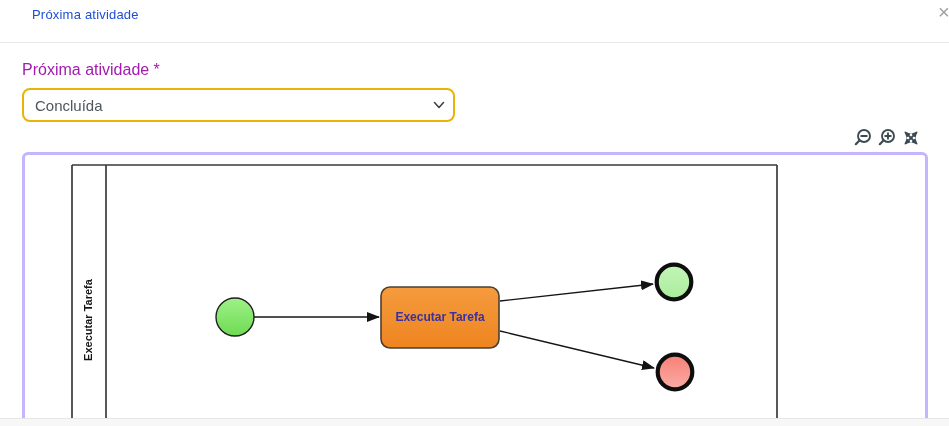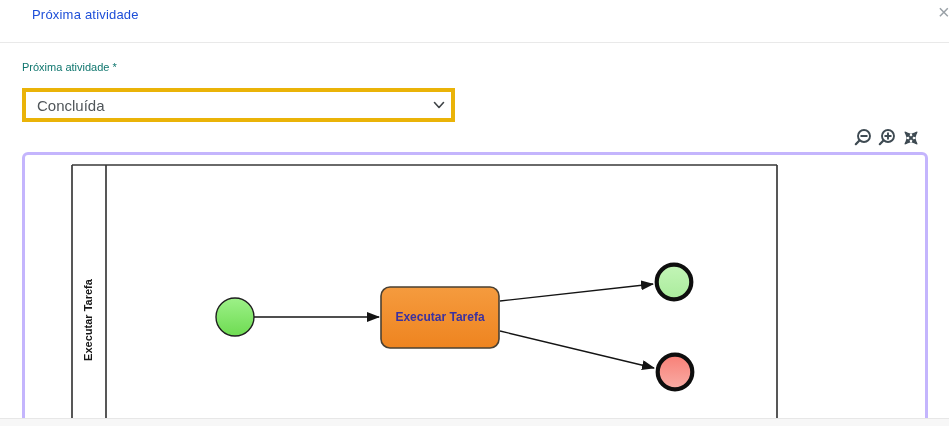--- a/index.html
+++ b/index.html
@@ -22,27 +22,27 @@
     cursor: pointer; border: none; background: transparent;
     padding: 0; font-family: inherit;
   }
   .header-divider {
     position: absolute; left: 0; top: 42px; width: 949px; height: 1px;
     background: #e9e9e9;
   }
   
   .field-label {
     position: absolute; left: 22px; top: 61px;
-    font-size: 11px; font-weight: 500; color: #0f766e;
+    font-size: 16px; font-weight: 500; color: #a21caf;
   }
   .select-wrap { position: absolute; left: 22px; top: 88px; width: 433px; height: 34px; }
   .select-wrap select {
     width: 100%; height: 100%;
     -webkit-appearance: none; -moz-appearance: none; appearance: none;
-    border: 4px solid #eab308; border-radius: 0;
+    border: 2px solid #eab308; border-radius: 8px;
     background: #ffffff; color: #50565a;
     font-size: 15px; font-family: inherit;
     padding: 0 39px 0 11px;
     outline: none;
   }
   .select-chevron {
     position: absolute; right: 9px; top: 10px; width: 14px; height: 14px;
     pointer-events: none; display: block;
   }
   

